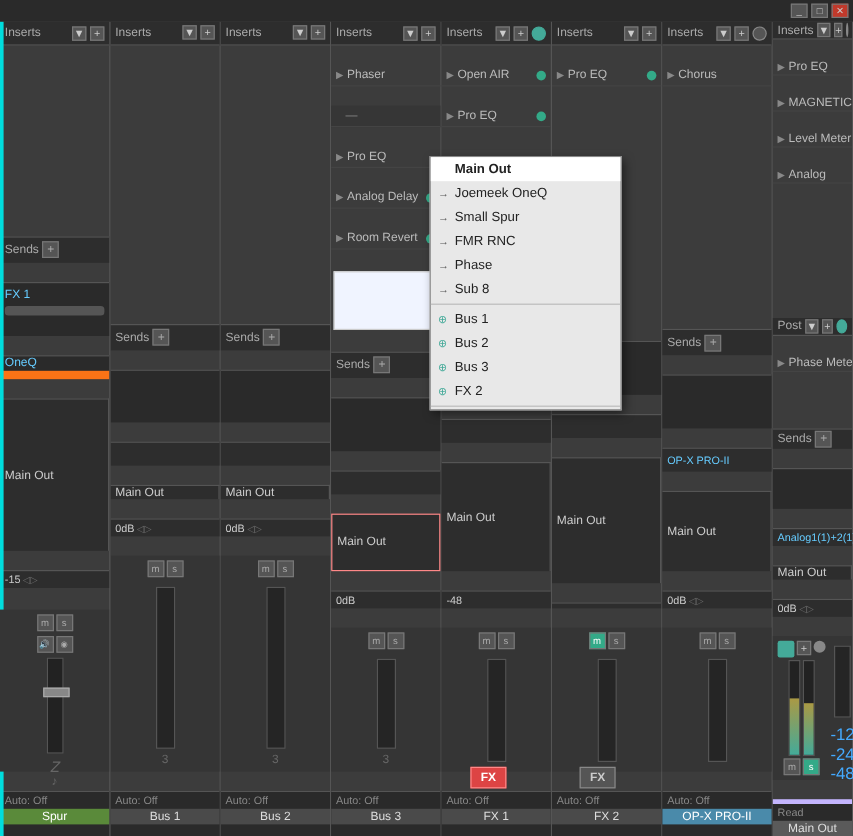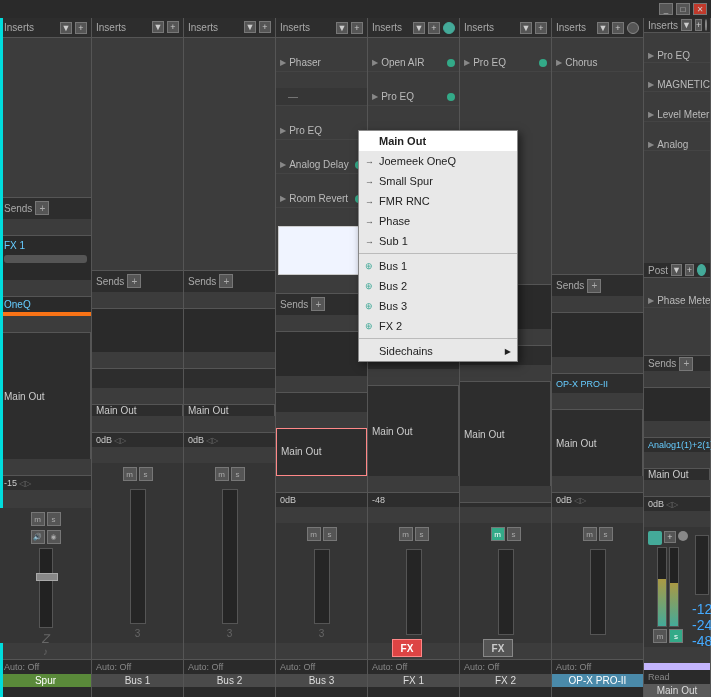--- a/index.html
+++ b/index.html
@@ -163,21 +163,21 @@
       height: 8px;
       background: #555;
       border-radius: 3px;
     }
 
     
     .channel-names-row {
       height: 22px;
       background: #2a2a2a;
       display: flex;
-      border-bottom: 4px solid #f97316;
+      border-bottom: 7px solid #f97316;
     }
 
     .main-out-cell {
       flex: 1;
       border-right: 1px solid #555;
       display: flex;
       align-items: center;
       padding: 0 4px;
       font-size: 10px;
       color: #ccc;
@@ -712,21 +712,21 @@
 
         <div style="flex:1; display:flex; flex-direction:column; align-items:center; gap:2px;">
           <div class="fader-track" style="flex:1; min-height:60px; width:14px;"></div>
           <div style="font-size:14px; color:#4af;">
             <div>-12</div>
               <div>-24</div>
               <div>-48</div>
           </div>
         </div>
       </div>
-      <div style="height:38px; background:#2a2a2a; border-top:7px solid #c4b5fd;">
+      <div style="height:38px; background:#2a2a2a; border-top:4px solid #c4b5fd;">
         <div class="auto-label" style="padding:2px 4px;">Read</div>
         <div class="track-label-bottom main-out-b">Main Out</div>
       </div>
     </div>
 
   </div>
 
 </div>
 
 <div class="dropdown-menu">
@@ -744,43 +744,40 @@
   <div class="menu-item">
     <span class="menu-arrow">→</span>
     <span>FMR RNC</span>
   </div>
   <div class="menu-item">
     <span class="menu-arrow">→</span>
     <span>Phase</span>
   </div>
   <div class="menu-item">
     <span class="menu-arrow">→</span>
-    <span>Sub 1</span>
+    <span>Sub 8</span>
   </div>
   <div class="menu-divider"></div>
   <div class="menu-item">
     <span class="menu-arrow" style="color:#4a9;">⊕</span>
     <span>Bus 1</span>
   </div>
   <div class="menu-item">
     <span class="menu-arrow" style="color:#4a9;">⊕</span>
     <span>Bus 2</span>
   </div>
   <div class="menu-item">
     <span class="menu-arrow" style="color:#4a9;">⊕</span>
     <span>Bus 3</span>
   </div>
   <div class="menu-item">
     <span class="menu-arrow" style="color:#4a9;">⊕</span>
     <span>FX 2</span>
   </div>
   <div class="menu-divider"></div>
-  <div class="menu-item sub-arrow">
-    <span>Sidechains</span>
-  </div>
 </div>
 
 <div style="position:absolute; bottom:38px; left:363px; width:88px; height:22px; background:transparent; display:flex; align-items:center; justify-content:center; z-index:50;">
   <div style="width:30px; height:18px; background:#d44; border:1px solid #f88; display:flex; align-items:center; justify-content:center; font-size:10px; font-weight:bold; color:#fff; cursor:pointer;">FX</div>
 </div>
 
 <div style="position:absolute; bottom:38px; left:454px; width:88px; height:22px; background:transparent; display:flex; align-items:center; justify-content:center; z-index:50;">
   <div style="width:30px; height:18px; background:#555; border:1px solid #888; display:flex; align-items:center; justify-content:center; font-size:10px; font-weight:bold; color:#ccc; cursor:pointer;">FX</div>
 </div>
 

